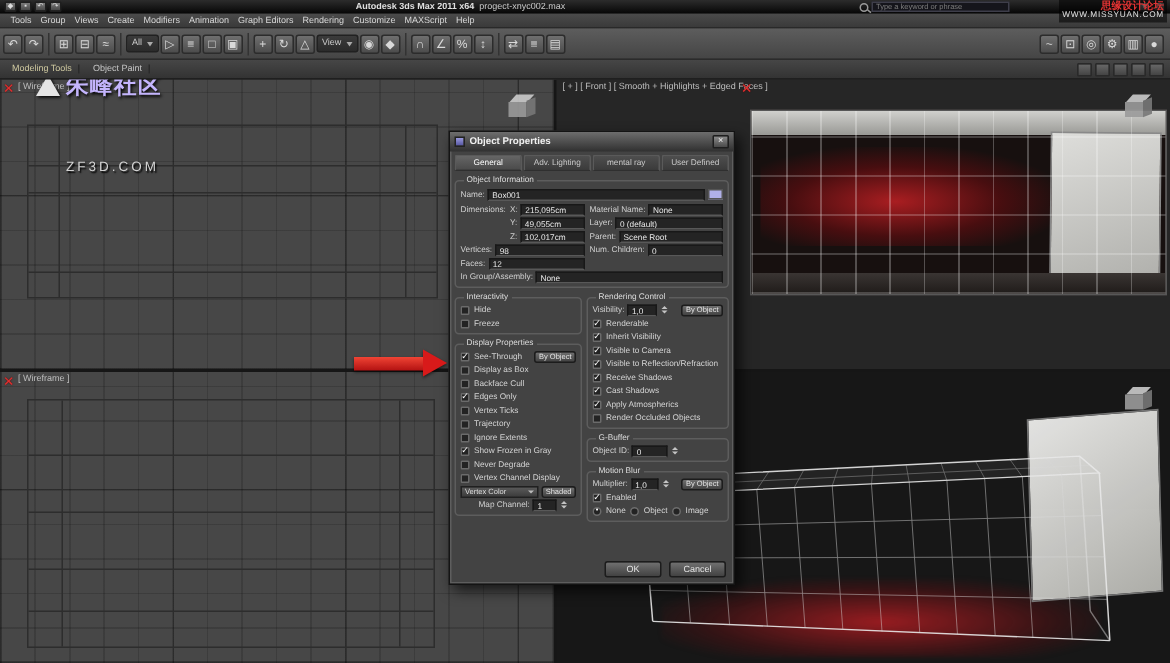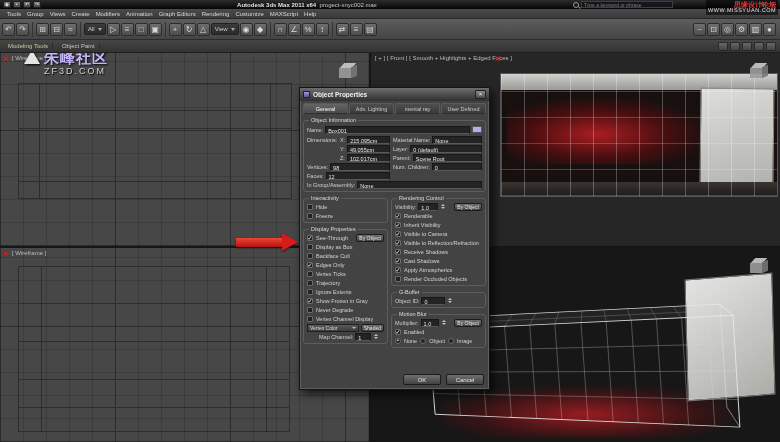--- a/index.html
+++ b/index.html
@@ -76,21 +76,21 @@
   .glow{position:absolute;left:70px;top:138px;width:292px;height:52px;z-index:1;filter:blur(1.5px);
     background:radial-gradient(ellipse at 50% 55%, rgba(195,30,36,.75), rgba(110,14,18,.35) 55%, rgba(0,0,0,0) 78%);}
   .plane{position:absolute;right:6px;top:28px;width:88px;height:122px;z-index:2;opacity:.96;border:1px solid #7a7a7a;
     background:linear-gradient(150deg,#ececea,#b4b4af);transform:rotate(-1.5deg) skewY(-3deg);}
   svg.wire{position:absolute;left:42px;top:20px;width:342px;height:172px;z-index:3;}
 
   
   .wm-left{position:absolute;left:24px;top:50px;z-index:15;display:flex;gap:4px;align-items:flex-start;}
   .wm-logo{width:0;height:0;border-left:8px solid transparent;border-right:8px solid transparent;border-bottom:14px solid #e4e4e4;filter:drop-shadow(1px 1px 1px #000);}
   .wm-t1{font-size:15px;color:#c4b5fd;font-weight:bold;letter-spacing:1px;text-shadow:1px 1px 2px #000;line-height:16px;}
-  .wm-t2{font-size:9px;color:#d2d2d2;letter-spacing:2px;text-shadow:1px 1px 1px #000;}
+  .wm-t2{font-size:9px;color:#d2d2d2;letter-spacing:2px;text-shadow:1px 1px 1px #000;margin-top:40px;}
 
   
   .arrow{position:absolute;left:236px;top:233px;z-index:22;display:flex;align-items:center;filter:drop-shadow(0 1px 1px rgba(0,0,0,.6));}
   .arrow-shaft{width:46px;height:9px;background:linear-gradient(#f04434,#b31212);}
   .arrow-head{width:0;height:0;border-top:9px solid transparent;border-bottom:9px solid transparent;border-left:16px solid #d81a1a;}
 
   
   .dialog{position:absolute;left:299px;top:87px;width:191px;height:303px;background:#434343;border:1px solid #141414;
     box-shadow:3px 4px 9px rgba(0,0,0,.7), inset 0 0 0 1px #5e5e5e;z-index:20;display:flex;flex-direction:column;}
   .dlg-title{height:13px;background:linear-gradient(#6d6d6d,#303030);display:flex;align-items:center;padding:0 3px;gap:3px;flex:0 0 auto;}

